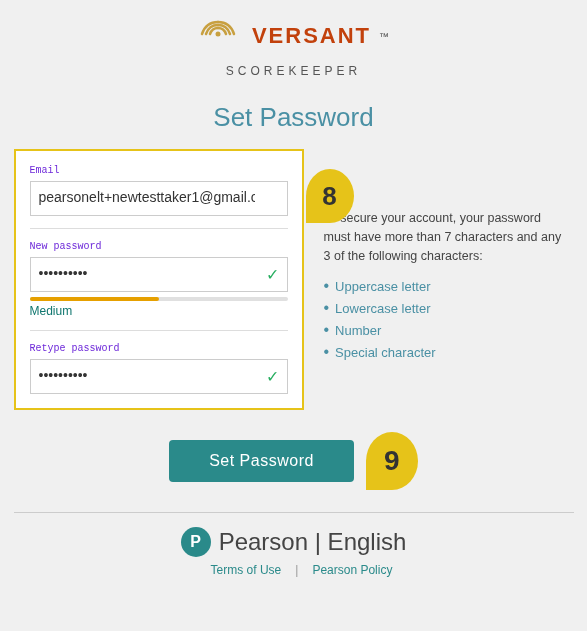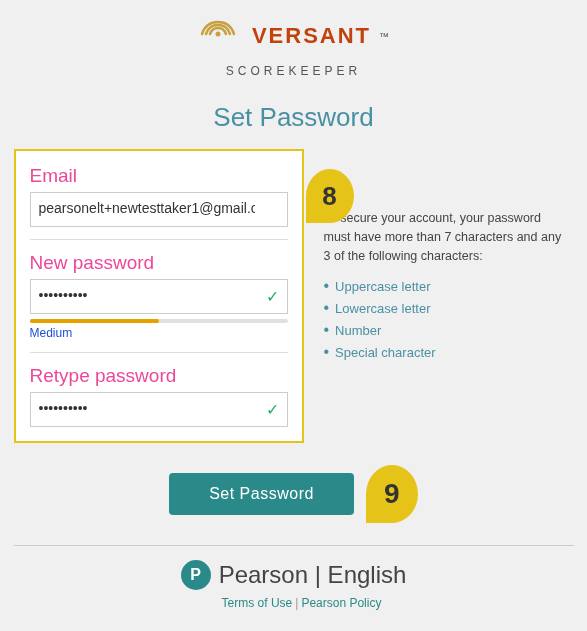--- a/index.html
+++ b/index.html
@@ -74,23 +74,24 @@
     .form-panel {
       border: 2px solid #e6c319;
       background: #fff;
       padding: 14px 14px 14px 14px;
       width: 290px;
       flex-shrink: 0;
       position: relative;
     }
 
     .field-label {
-      font-size: 19px;
-      color: #ec4899;
+      font-size: 10px;
+      color: #6d28d9;
       margin-bottom: 5px;
+      font-family: Liberation Mono, monospace;
     }
 
     .input-wrapper {
       position: relative;
       display: flex;
       align-items: center;
     }
 
     .form-input {
       width: 100%;
@@ -122,21 +123,21 @@
       border-radius: 2px;
       width: 100%;
     }
     .strength-bar {
       height: 4px;
       border-radius: 2px;
       background: #e6a000;
       width: 50%;
     }
     .strength-label {
-      color: #1d4ed8;
+      color: #0f766e;
       font-size: 12px;
       margin-top: 3px;
     }
 
     
     .callout-8 {
       position: absolute;
       right: -52px;
       top: 18px;
       width: 48px;
@@ -260,21 +261,21 @@
       font-weight: 500;
     }
     .copyright-text {
       font-size: 11px;
       color: #777;
       text-align: center;
       margin-bottom: 5px;
     }
     .footer-links {
       display: flex;
-      gap: 3px;
+      gap: 14px;
       font-size: 12px;
       margin-left: 16px;
     }
     .footer-link {
       color: #2a8a8a;
       text-decoration: none;
       cursor: pointer;
     }
     .footer-pipe {
       color: #999;

